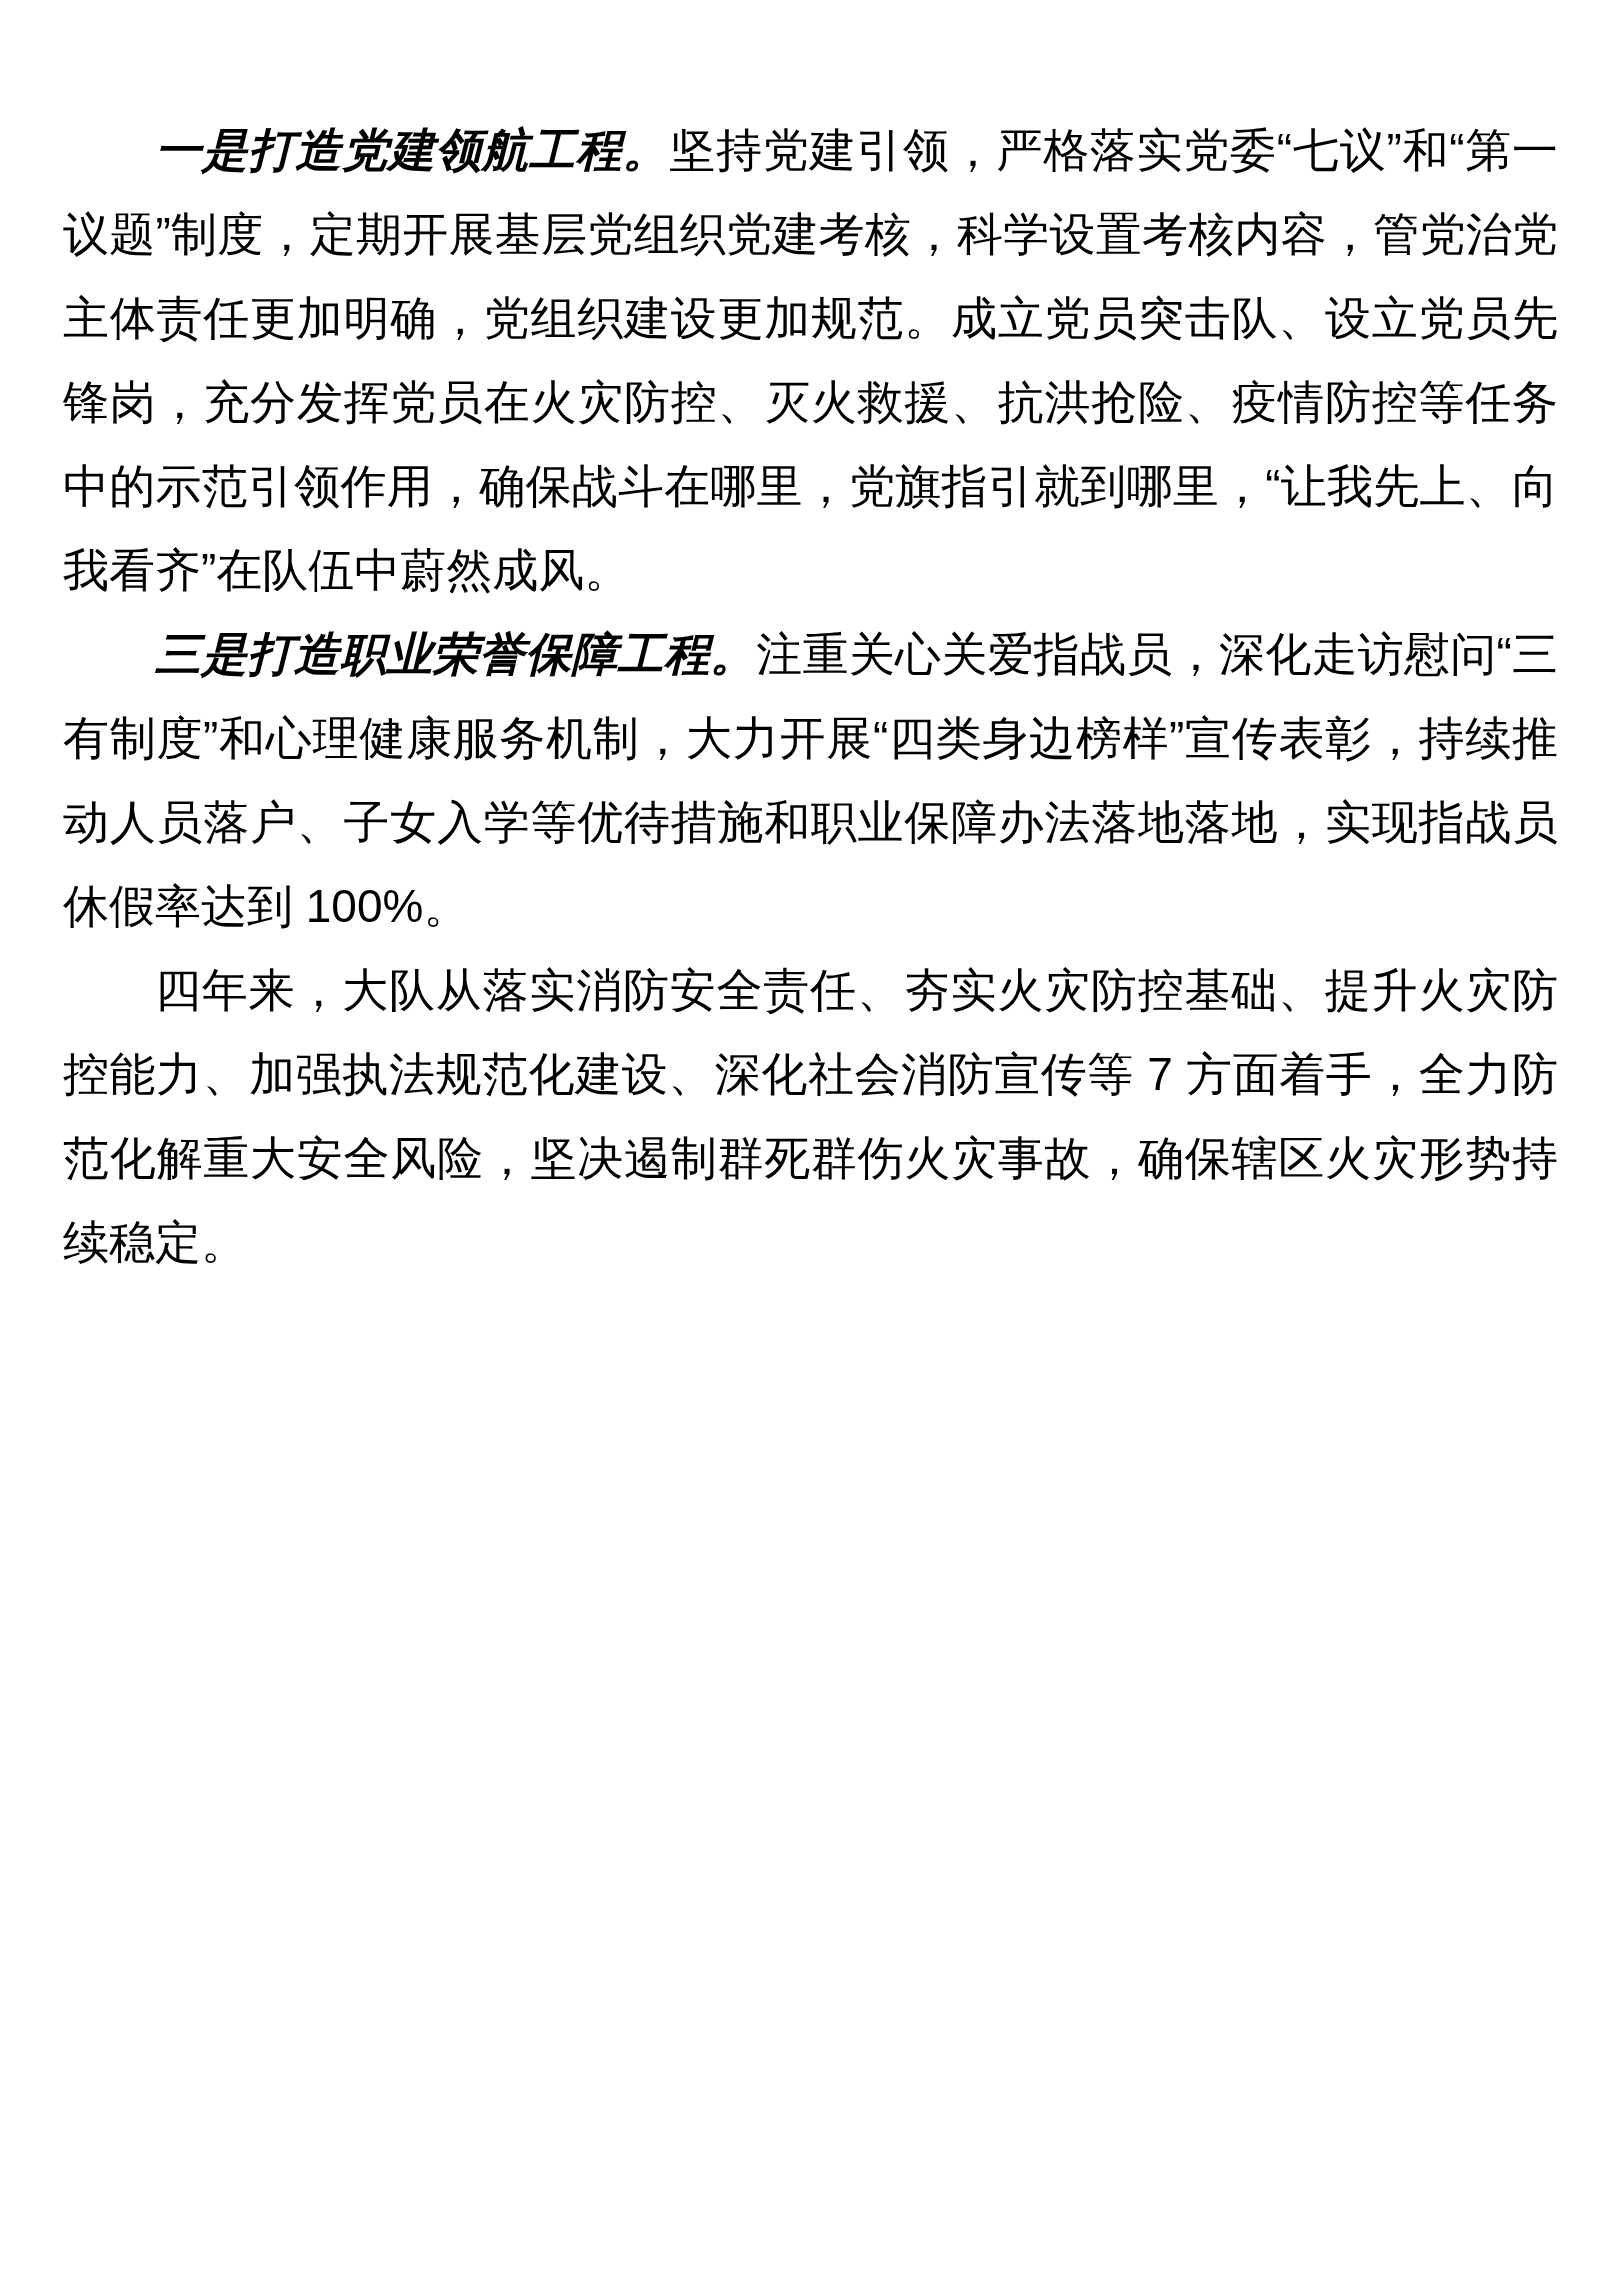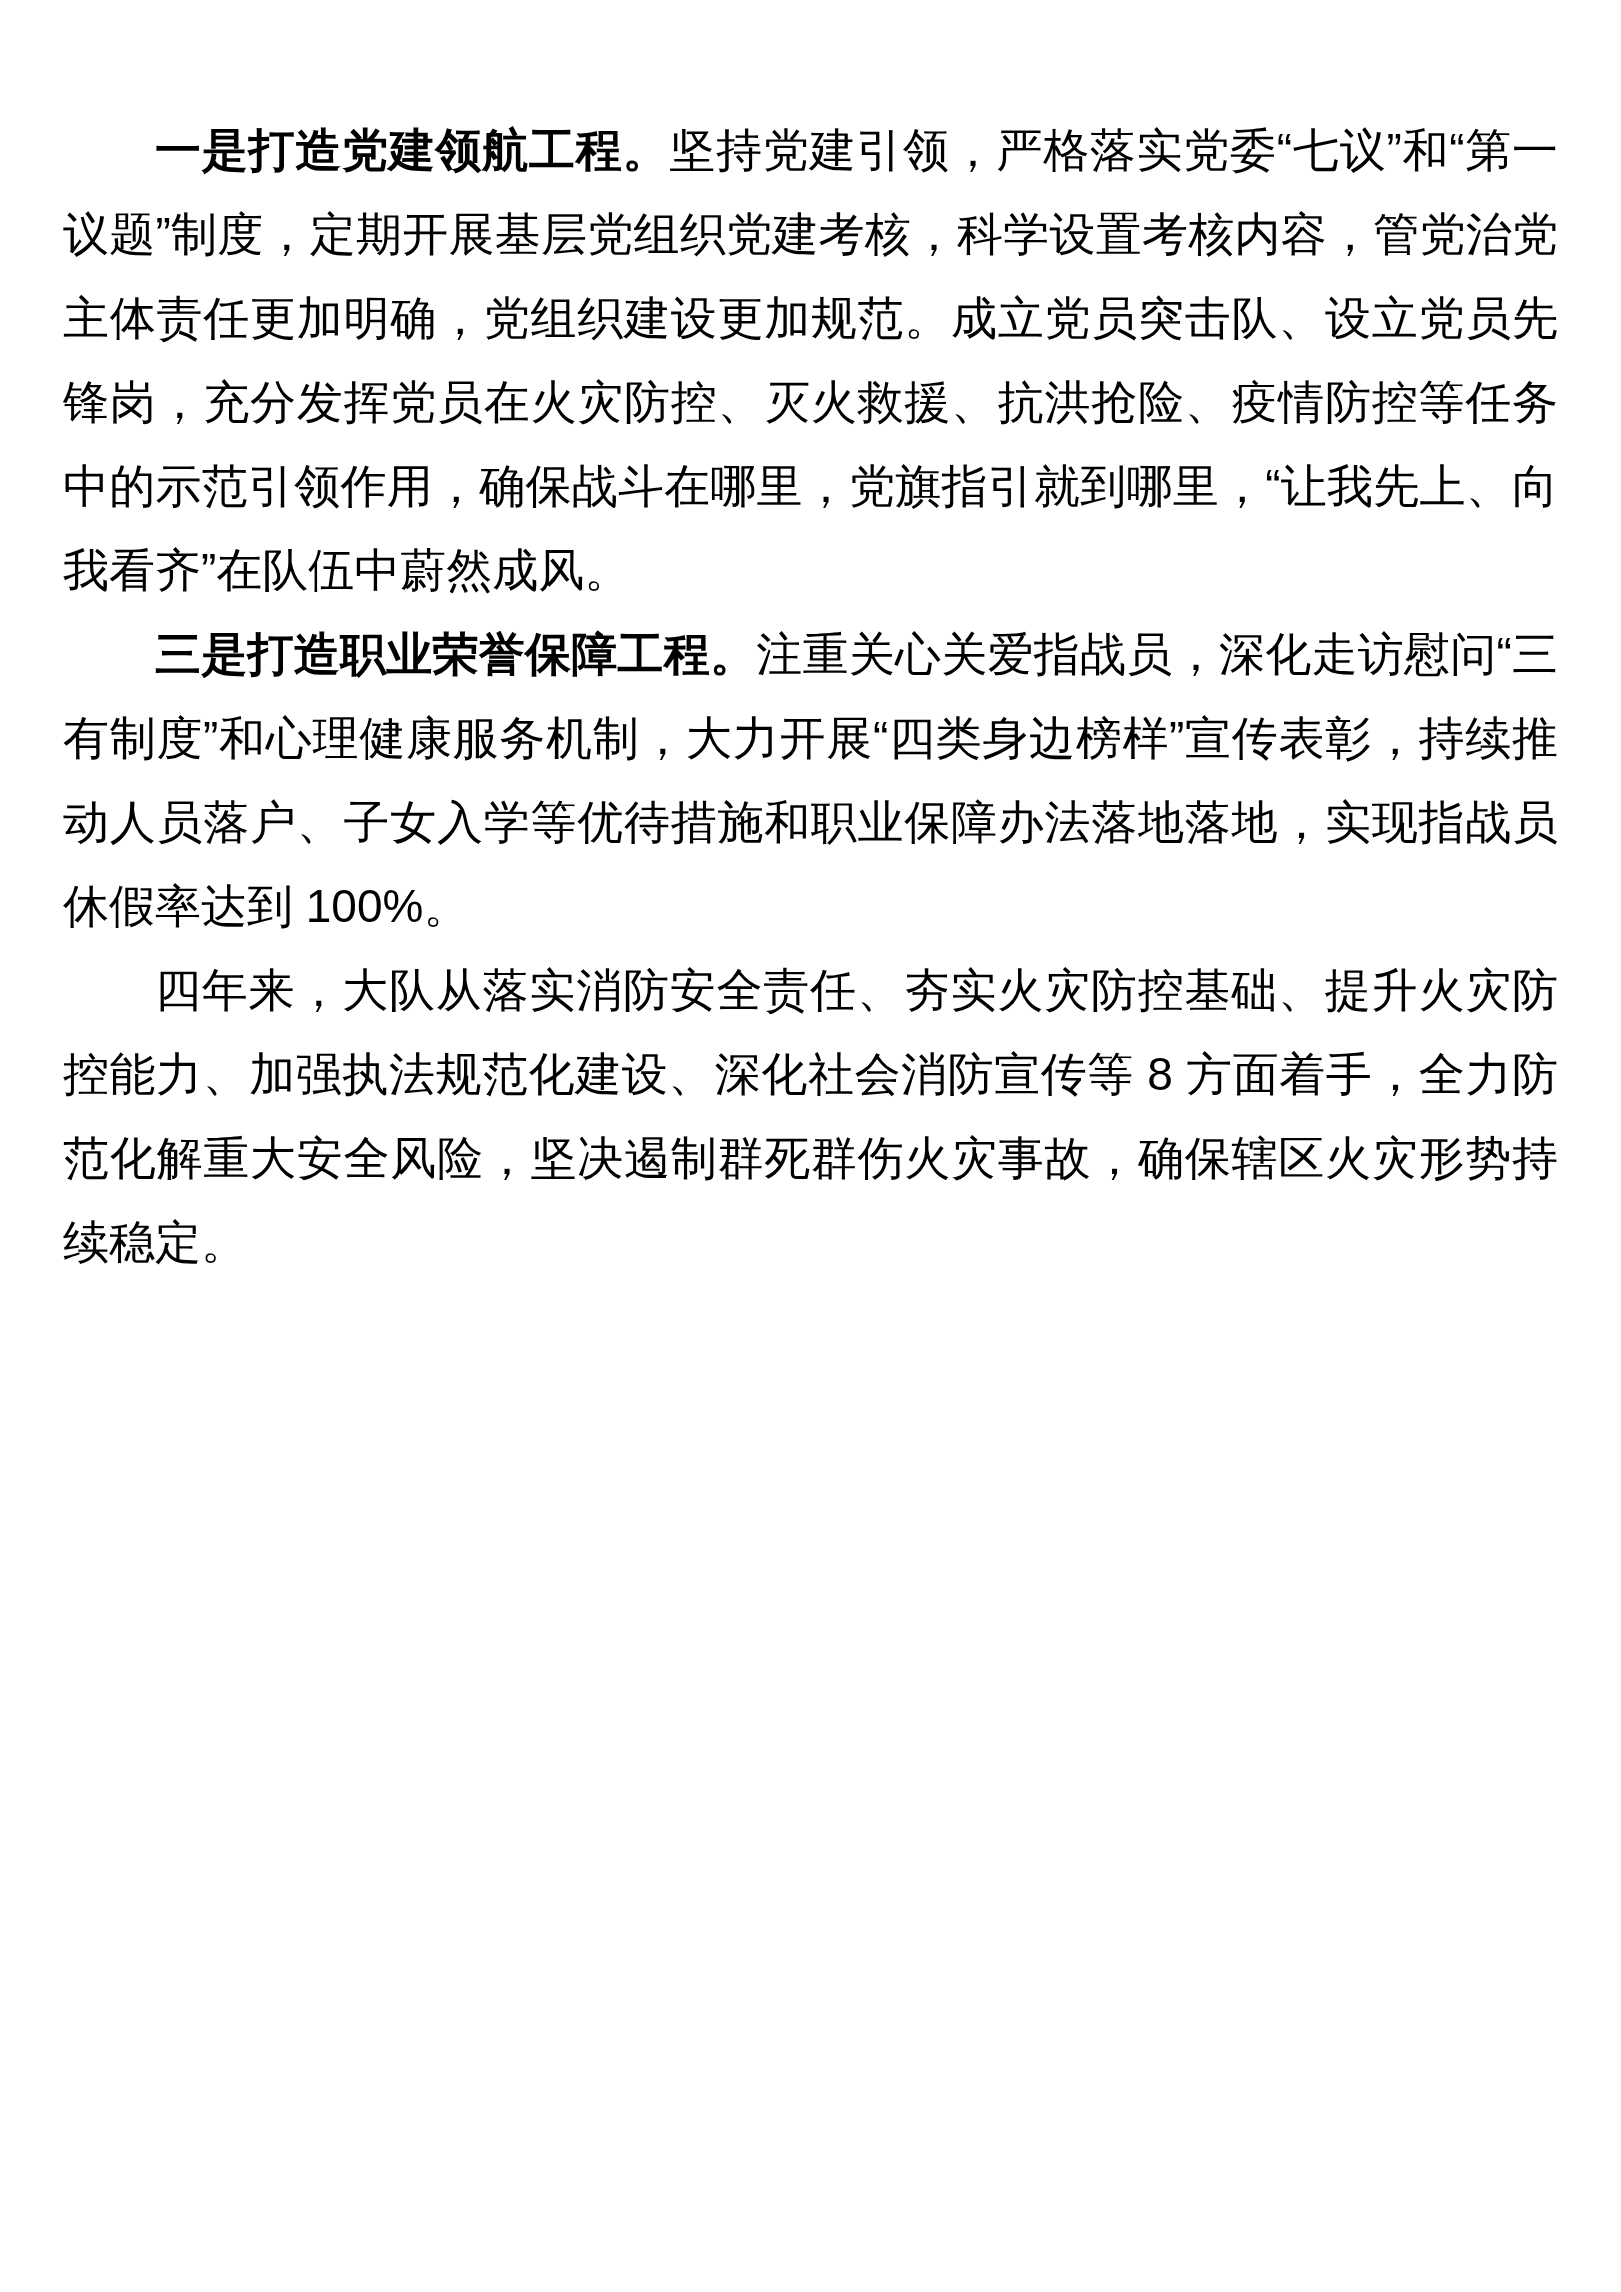--- a/index.html
+++ b/index.html
@@ -28,32 +28,33 @@
     line-height: 84px;
     color: #000000;
     text-align: justify;
     text-indent: 2em;
     letter-spacing: 0;
     word-break: normal;
     overflow-wrap: break-word;
   }
   .lead {
     font-weight: 700;
+    font-style: italic;
   }
 </style>
 </head>
 <body>
 
 <div class="page">
   <div class="doc-body">
 
     <p><span class="lead">一是打造党建领航工程。</span><span>坚持党建引领，严格落实党委“七议”和“第一议题”制度，定期开展基层党组织党建考核，科学设置考核内容，管党治党主体责任更加明确，党组织建设更加规范。成立党员突击队、设立党员先锋岗，充分发挥党员在火灾防控、灭火救援、抗洪抢险、疫情防控等任务中的示范引领作用，确保战斗在哪里，党旗指引就到哪里，“让我先上、向我看齐”在队伍中蔚然成风。</span></p>
 
 
     <p><span class="lead">三是打造职业荣誉保障工程。</span><span>注重关心关爱指战员，深化走访慰问“三有制度”和心理健康服务机制，大力开展“四类身边榜样”宣传表彰，持续推动人员落户、子女入学等优待措施和职业保障办法落地落地，实现指战员休假率达到 100%。</span></p>
 
 
-    <p><span>四年来，大队从落实消防安全责任、夯实火灾防控基础、提升火灾防控能力、加强执法规范化建设、深化社会消防宣传等 8 方面着手，全力防范化解重大安全风险，坚决遏制群死群伤火灾事故，确保辖区火灾形势持续稳定。</span></p>
+    <p><span>四年来，大队从落实消防安全责任、夯实火灾防控基础、提升火灾防控能力、加强执法规范化建设、深化社会消防宣传等 7 方面着手，全力防范化解重大安全风险，坚决遏制群死群伤火灾事故，确保辖区火灾形势持续稳定。</span></p>
 
 
   </div>
 </div>
 
 
 </body></html>

